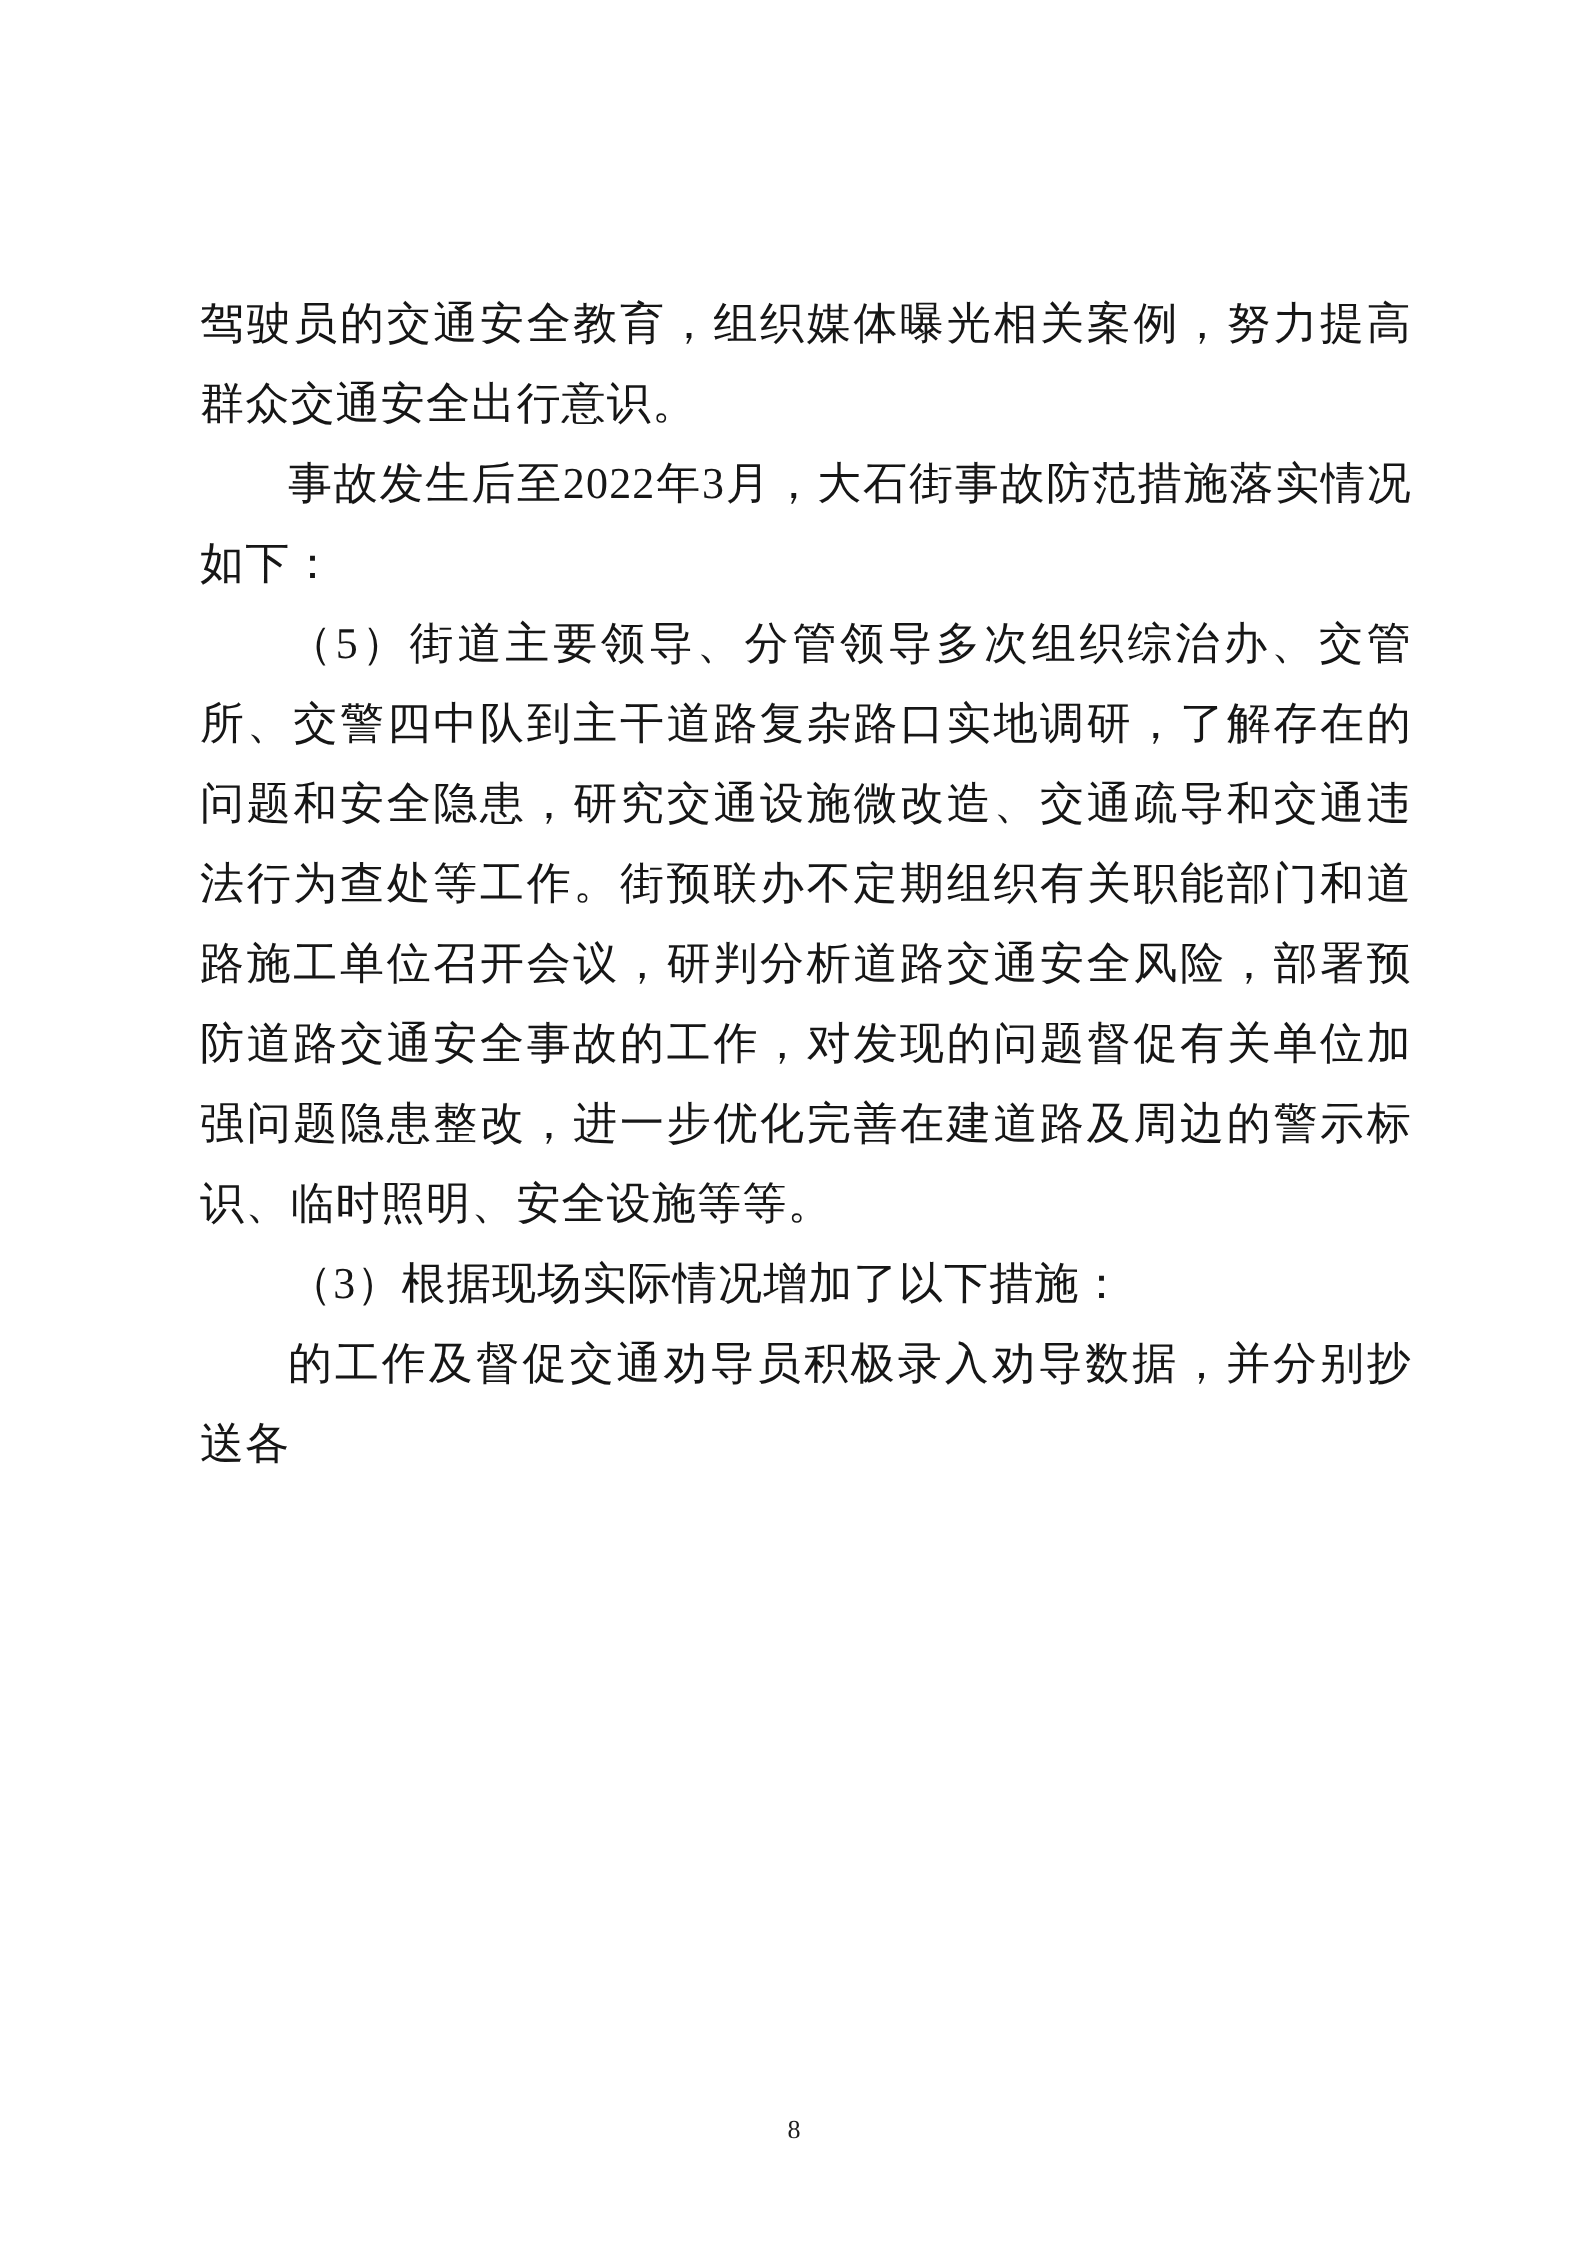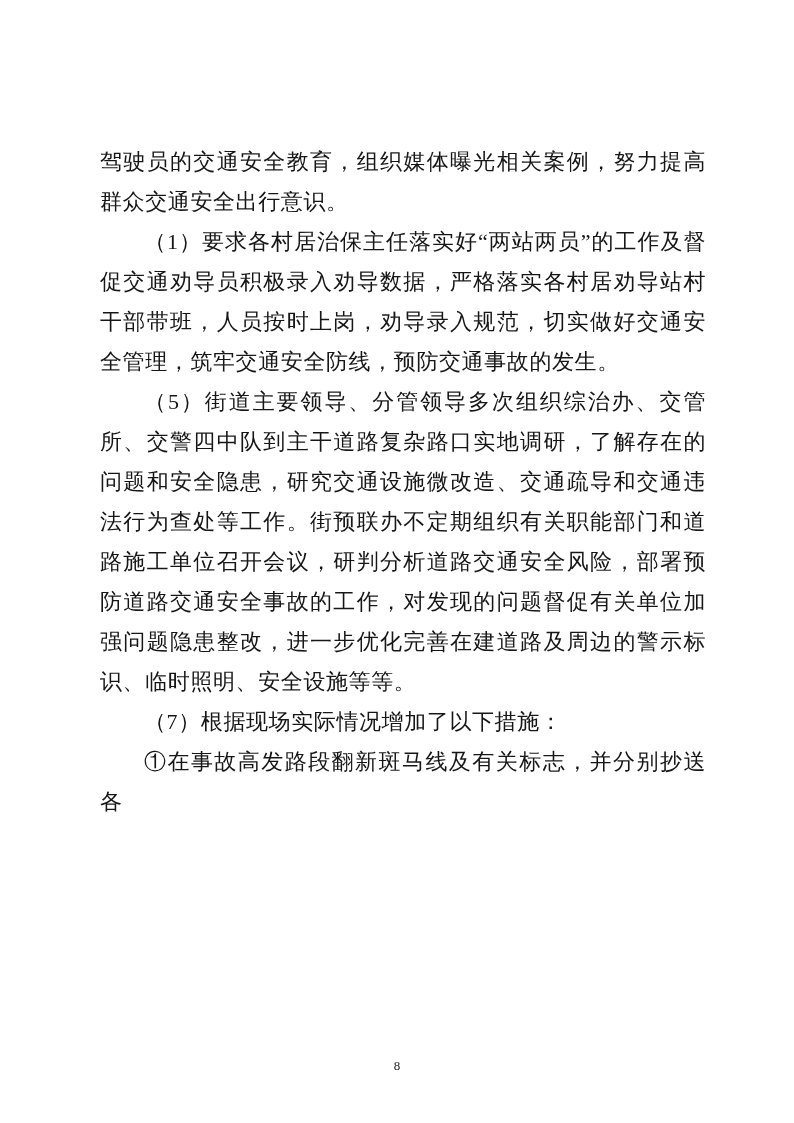--- a/index.html
+++ b/index.html
@@ -47,21 +47,21 @@
     color: #1c1c1c;
     font-family: "Liberation Serif", "DejaVu Serif", serif;
   }
 </style>
 </head>
 <body>
 
 <div class="page">
   <div class="doc-body">
       <p class="para">驾驶员的交通安全教育，组织媒体曝光相关案例，努力提高群众交通安全出行意识。</p>
-      <p class="para indent">（1）要求各村居治保主任落实好“两站两员”的工作及督促交通劝导员积极录入劝导数据，严格落实各村居劝导站村干部带班，人员按时上岗，劝导录入规范，切实做好交通安全管理，筑牢交通安全防线，预防交通事故的发生。</p>
+      <p class="para indent">事故发生后至2022年3月，大石街事故防范措施落实情况如下：</p>
       <p class="para indent">（5）街道主要领导、分管领导多次组织综治办、交管所、交警四中队到主干道路复杂路口实地调研，了解存在的问题和安全隐患，研究交通设施微改造、交通疏导和交通违法行为查处等工作。街预联办不定期组织有关职能部门和道路施工单位召开会议，研判分析道路交通安全风险，部署预防道路交通安全事故的工作，对发现的问题督促有关单位加强问题隐患整改，进一步优化完善在建道路及周边的警示标识、临时照明、安全设施等等。</p>
-      <p class="para indent">（7）根据现场实际情况增加了以下措施：</p>
-      <p class="para indent">①在事故高发路段翻新斑马线及有关标志，并分别抄送各</p>
+      <p class="para indent">（3）根据现场实际情况增加了以下措施：</p>
+      <p class="para indent">的工作及督促交通劝导员积极录入劝导数据，并分别抄送各</p>
     </div>
   <div class="page-footer">
     <span class="page-number">8</span>
   </div>
 </div>
 
 </body></html>

